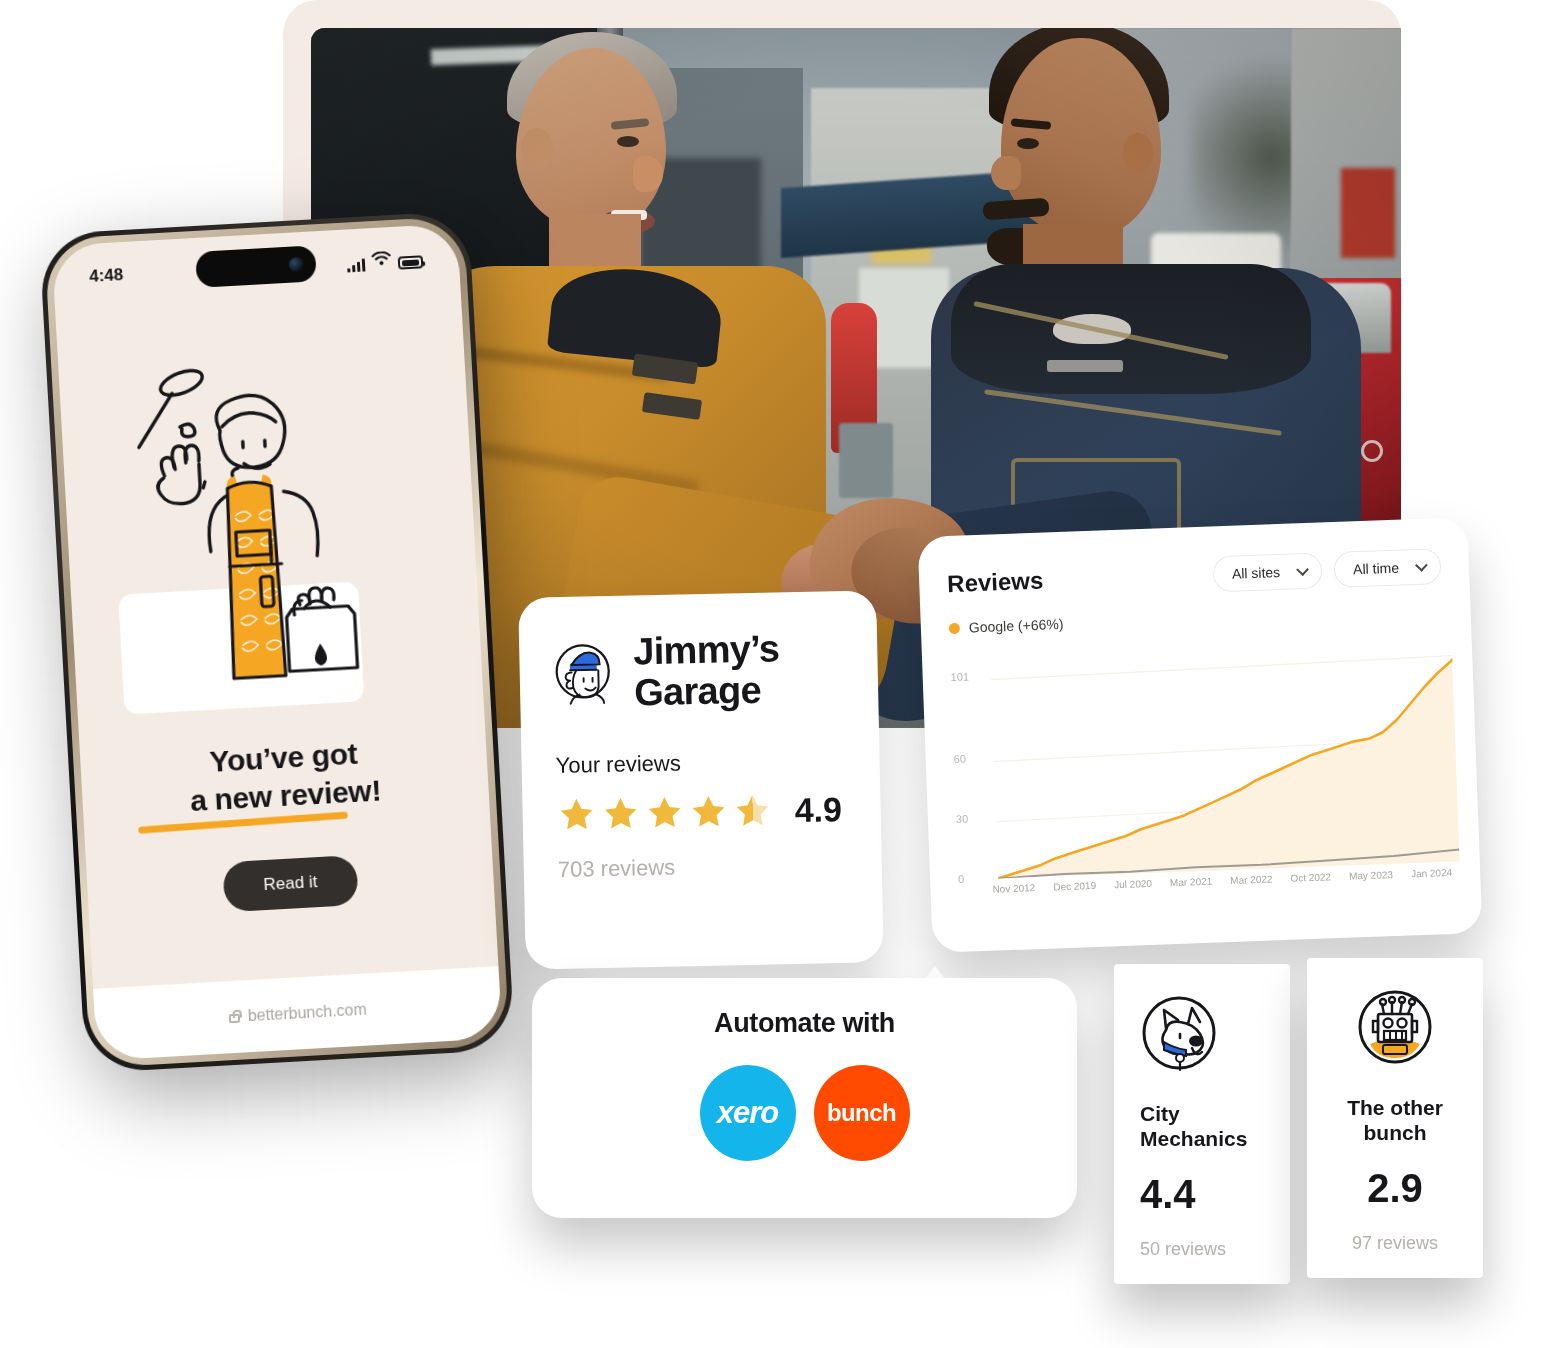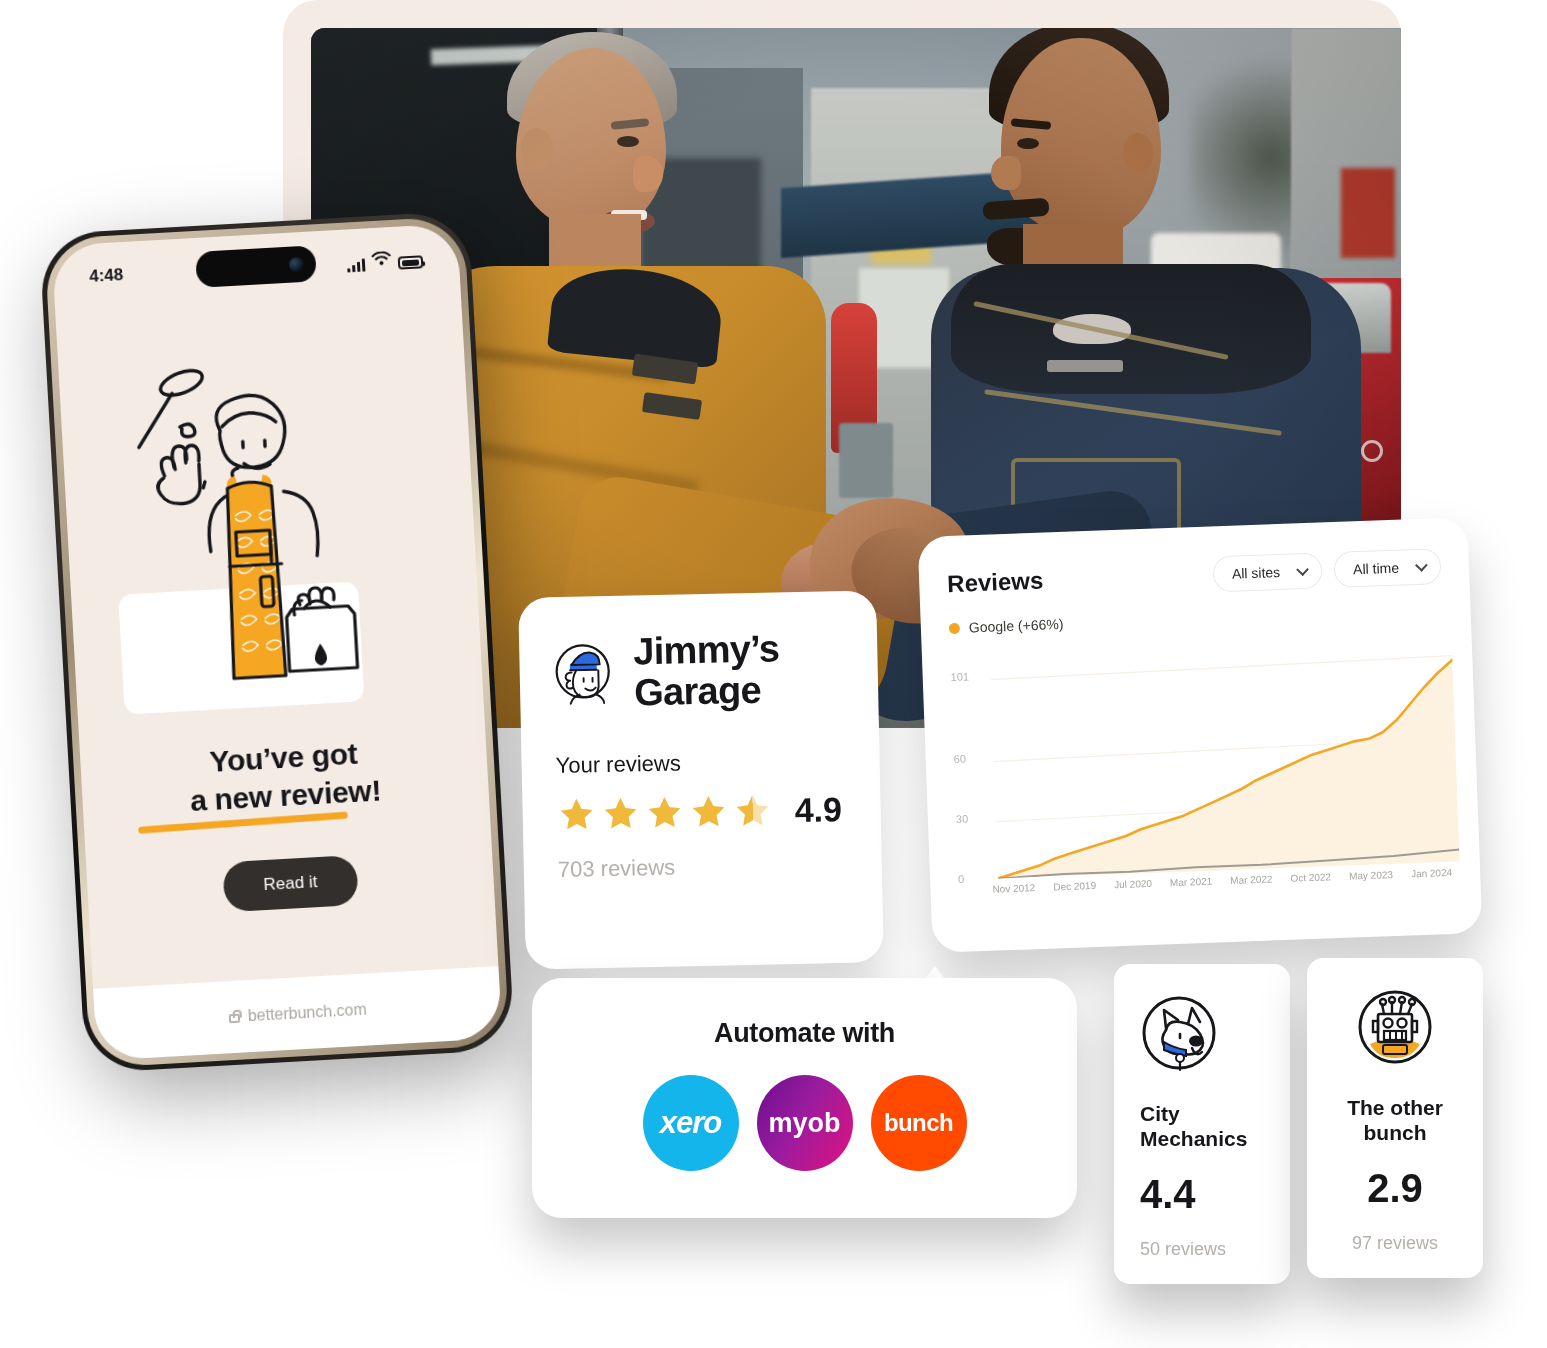--- a/index.html
+++ b/index.html
@@ -333,21 +333,21 @@
   .ylab { position:absolute; left: 0; font-size: 11px; color:#b8b4ae; }
   #svg-plot { position:absolute; left: 40px; top: 0; width: 462px; height: 230px; }
   #xaxis { position:absolute; left: 34px; right: 0; bottom: 6px; display:flex; justify-content:space-between; }
   .xlab { font-size: 10px; color:#a8a49e; }
 
   
   #automate-card {
     position:absolute; left: 532px; top: 978px; width: 545px; height: 240px;
     background:#fff; border-radius: 30px;
     box-shadow: 0 28px 50px rgba(0,0,0,.22);
-    padding: 40px 40px;
+    padding: 30px 40px;
     text-align:center;
   }
   #automate-title { font-size: 27px; font-weight: 800; color:#17161a; letter-spacing:-.4px;}
   #logos { margin-top: 26px; display:flex; justify-content:center; gap: 18px; }
   .logo {
     width: 96px; height: 96px; border-radius:50%;
     display:flex; align-items:center; justify-content:center;
     color:#fff; font-weight:700;
   }
   #logo-xero { background:#13B5EA; font-size: 31px; letter-spacing:-1px;font-style:italic; }
@@ -355,21 +355,21 @@
   #logo-simpro { background:#1E6FC4; font-size: 22px; font-style: italic; letter-spacing:-.5px;}
   #logo-zapier { background:#FF4A00; font-size: 24px; letter-spacing:-.6px;}
   #arrow-notch {
     position:absolute; left: 925px; top: 966px;
     width:0; height:0; border-left: 10px solid transparent; border-right: 10px solid transparent;
     border-bottom: 13px solid #fff;
   }
 
   
   .comp-card {
-    position:absolute; background:#fff; border-radius: 16px;
+    position:absolute; background:#fff; border-radius: 4px;
     box-shadow: 0 28px 50px rgba(0,0,0,.24);
     padding: 30px 26px;
   }
   #comp-1 { left: 1114px; top: 964px; width: 176px; height: 320px; }
   #comp-2 { left: 1307px; top: 958px; width: 176px; height: 320px; text-align: center; }
   .comp-name { margin-top: 26px; font-size: 21px; font-weight: 800; line-height: 1.18; color:#17161a; }
   .comp-score { margin-top: 20px; font-size: 40px; font-weight: 800; color:#17161a; }
   .comp-count { margin-top: 22px; font-size: 18px; color:#b4b0ab; }
   .avatar-circle { width: 78px; height: 78px; }
 </style>
@@ -651,23 +651,20 @@
     </div>
   </div>
 
   <div id="arrow-notch"></div>
   <div id="automate-card">
     <div id="automate-title">Automate with</div>
     <div id="logos">
       <div class="logo" id="logo-xero">
         <span>xero</span>
       </div>
-      <div class="logo" id="logo-myob">
-        <span>myob</span>
-      </div>
       <div class="logo" id="logo-zapier">
         <span>bunch</span>
       </div>
     </div>
   </div>
 
   <div class="comp-card" id="comp-1">
     <svg class="avatar-circle" viewBox="0 0 78 78">
       <circle cx="39" cy="39" r="35" fill="#fff" stroke="#17161a" stroke-width="3"></circle>
       <path d="M22 48 q-4 -14 8 -16 l26 8 q10 4 8 14 q-2 10 -16 10 l-18 -4 z" fill="#fff"></path>

